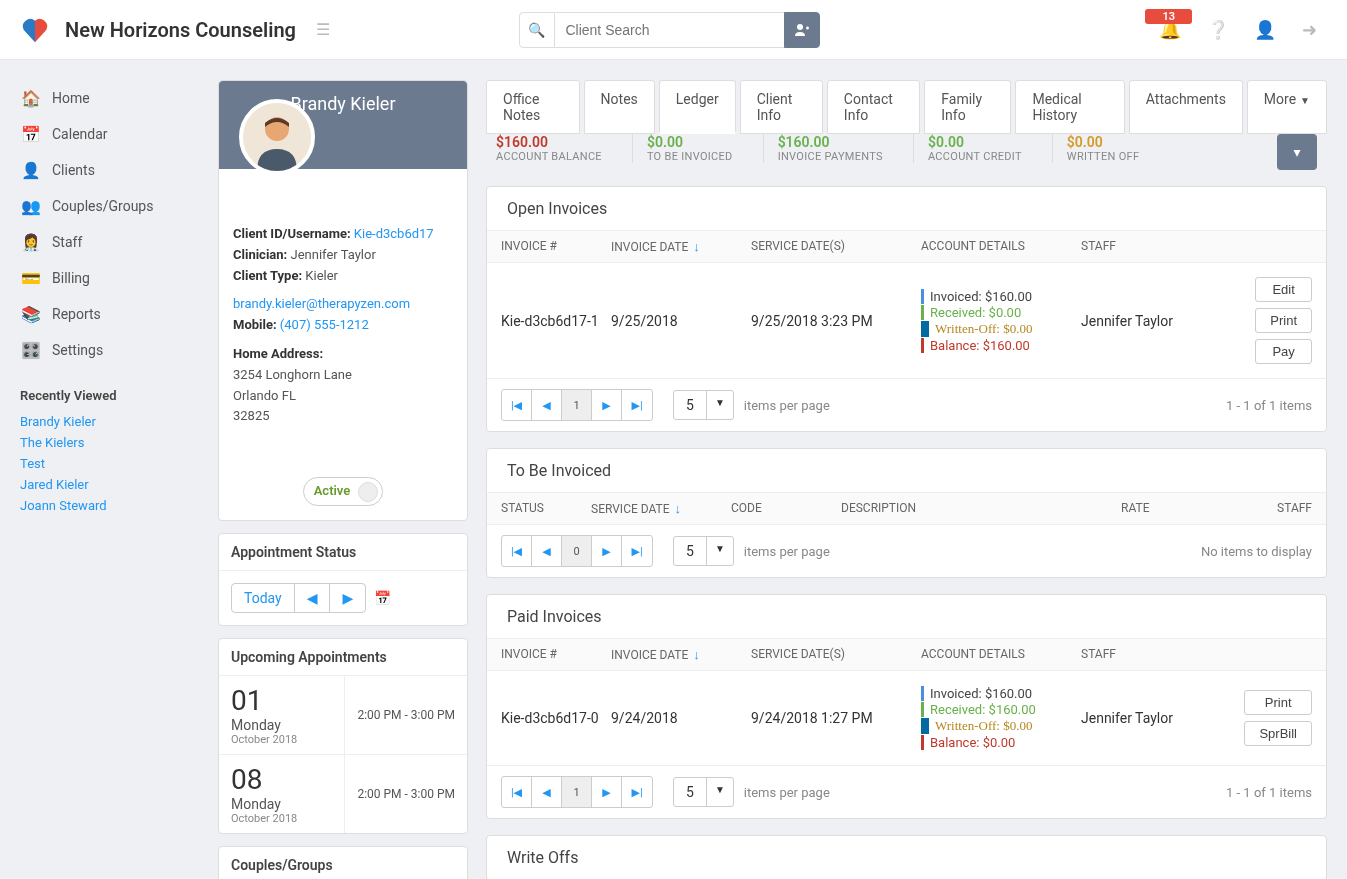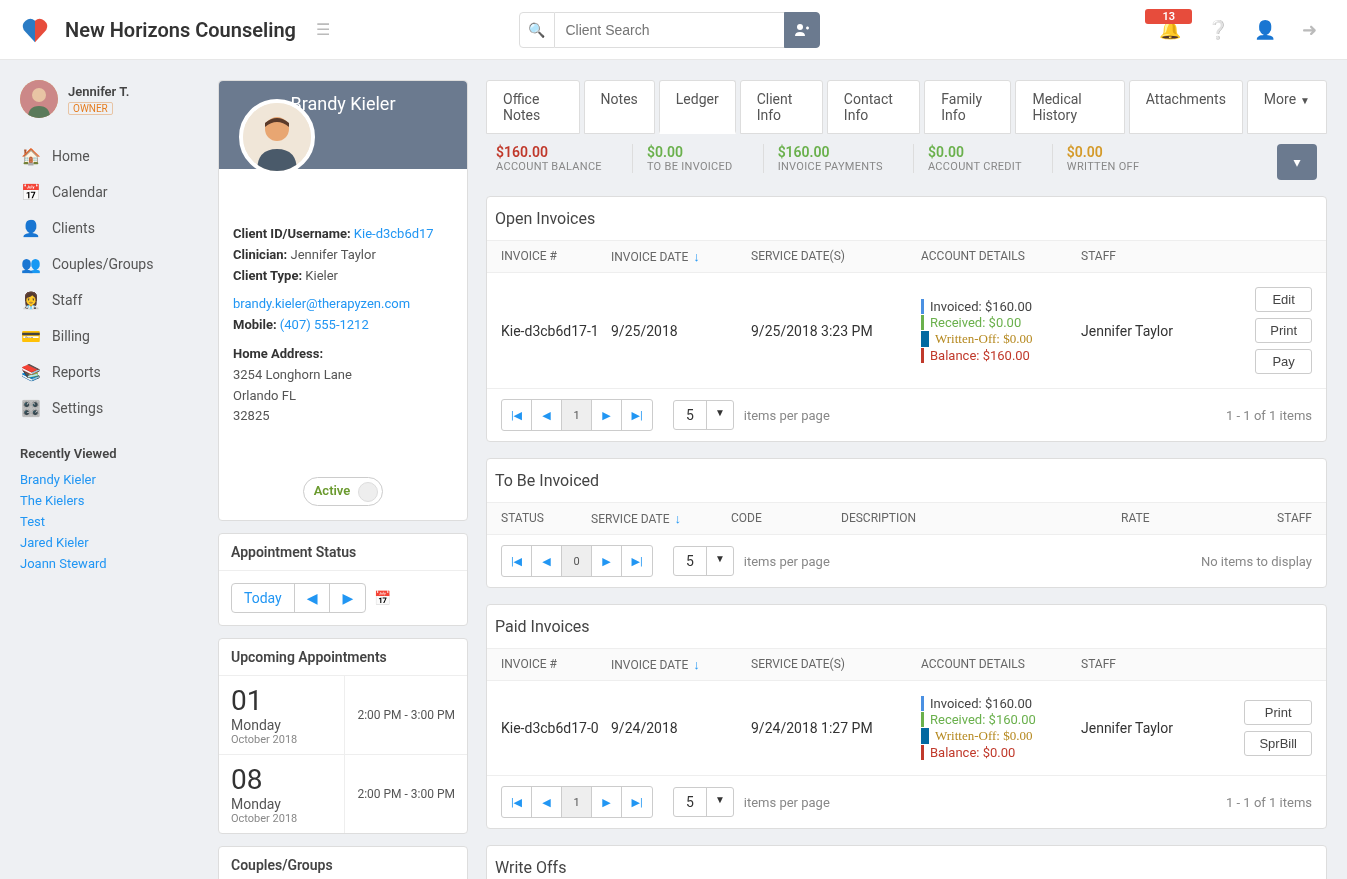--- a/index.html
+++ b/index.html
@@ -58,39 +58,39 @@
 .upcoming .card-body { padding:0; }
 .appt-row { display: flex; border-bottom: 1px solid #eee; }
 .appt-row:last-child { border-bottom:none; }
 .appt-date { padding: 8px 12px; flex:1; }
 .appt-date .day { font-size: 28px; font-weight: 400; color:#333;}
 .appt-date .dow { font-size: 14px; color:#555;}
 .appt-date .mon { font-size: 11px; color:#888;}
 .appt-time { display:flex; align-items:center; padding: 0 12px; font-size:12px; color:#555; border-left:1px solid #eee;}
 
 
-.tabs { display: flex; gap: 4px; margin-bottom: 10px; justify-content: center; }
+.tabs { display: flex; gap: 4px; margin-bottom: 0; justify-content: center; }
 .tab { background: #fff; border: 1px solid #ddd; padding: 10px 16px; font-size: 14px; color: #555; cursor: pointer; border-radius: 3px 3px 0 0;}
 .tab.active { border-bottom: 3px solid #fff; font-weight:400; padding-bottom:14px;}
 .tab.more { margin-left: auto; }
 
 
 .summary { display: flex; gap: 30px; padding: 0 10px; margin-bottom: 16px; align-items:flex-start;}
 .metric { border-left: 1px solid #ddd; padding-left: 14px; }
 .metric:first-child { border-left:none; padding-left:0;}
 .metric .val { font-size: 14px; font-weight: 600; }
 .metric .lbl { font-size: 11px; color: #888; letter-spacing:0.3px;}
 .val.red { color: #c0392b; }
 .val.green { color: #6ab04c; }
 .val.orange { color: #d49a2a; }
 .summary-expand { margin-left:auto; background:#6b7a8f; color:#fff; width:40px;height:36px;border-radius:4px;display:flex;align-items:center;justify-content:center;cursor:pointer;}
 
 
 .panel { background: #fff; border: 1px solid #ddd; border-radius: 4px; margin-bottom: 16px; }
-.panel-hdr { padding: 12px 8px; font-size: 16px; color: #444; border-bottom:1px solid #eee;}
+.panel-hdr { padding: 12px 20px; font-size: 16px; color: #444; border-bottom:1px solid #eee;}
 .tbl-hdr { display: flex; padding: 8px 14px; font-size: 12px; color: #666; border-bottom: 1px solid #eee; background:#fafafa;}
 .tbl-row { display: flex; padding: 14px; align-items: center; border-bottom:1px solid #eee;}
 .c-inv { width: 110px; }
 .c-date { width: 140px; }
 .c-svc { width: 170px; }
 .c-acct { width: 160px; }
 .c-staff { width: 130px; }
 .c-act { margin-left: auto; display:flex; flex-direction:column; gap:6px;}
 .mini-btn { border:1px solid #ccc; background:#fff; padding:4px 14px; font-size:13px; border-radius:3px; cursor:pointer; color:#444;}
 .acct-line { font-size: 13px; padding-left: 6px; margin:1px 0;}
@@ -143,33 +143,20 @@
     <div class="top-icon">🔔<span class="badge">13</span></div>
     <div class="top-icon">❔</div>
     <div class="top-icon">👤</div>
     <div class="top-icon">➜</div>
   </div>
 </div>
 
 <div class="page">
 
   <div class="col-left">
-    <div class="user-block">
-      <div class="user-avatar">
-          <svg width="38" height="38">
-            <circle cx="19" cy="19" r="19" fill="#c88"></circle>
-            <circle cx="19" cy="15" r="7" fill="#e8c4a4"></circle>
-            <path d="M8 38 Q8 26 19 26 Q30 26 30 38" fill="#5a7a5a"></path>
-          </svg>
-        </div>
-      <div>
-        <div class="user-name">Jennifer T.</div>
-        <span class="user-role">OWNER</span>
-      </div>
-    </div>
     <ul class="nav-list">
       <li>
           <span class="nav-icon">🏠</span>
           <span>Home</span>
         </li>
       <li>
           <span class="nav-icon">📅</span>
           <span>Calendar</span>
         </li>
       <li>

